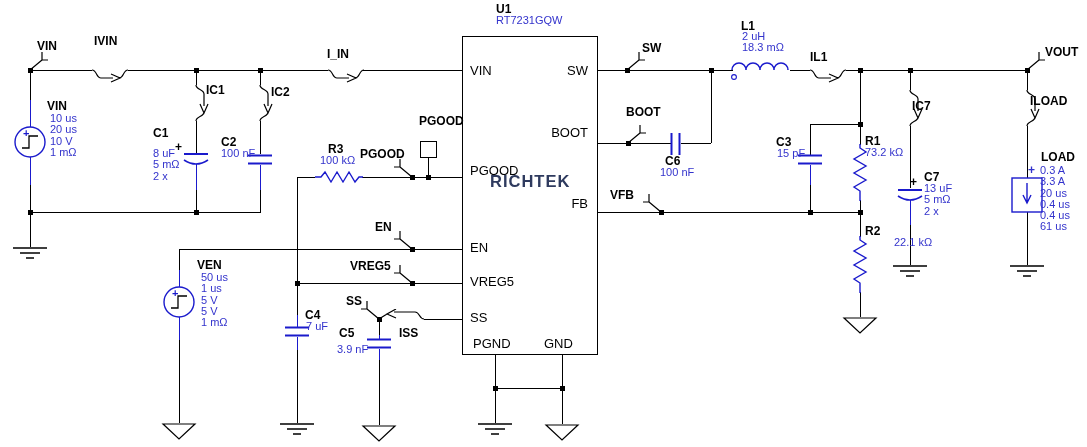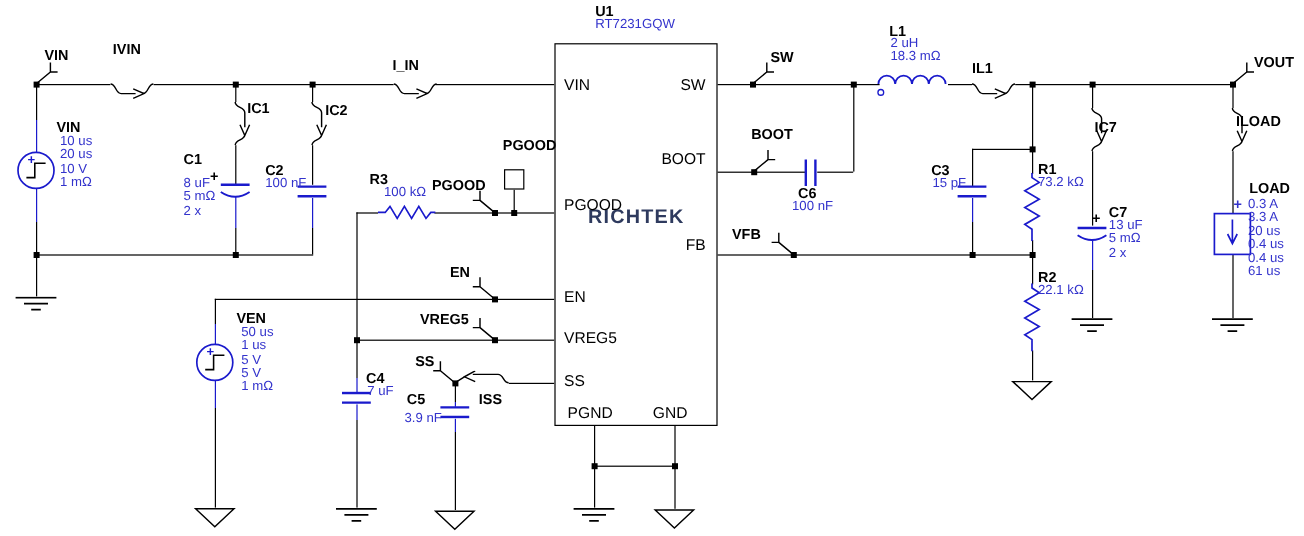--- a/index.html
+++ b/index.html
@@ -300,39 +300,39 @@
   </div>
   <div class="lb" style="left:153px;top:126px">C1</div>
   <div class="lb" style="left:175px;top:140px">+</div>
   <div class="vl" style="left:153px;top:148px">
     <div>8 uF</div>
       <div>5 mΩ</div>
       <div>2 x</div>
   </div>
   <div class="lb" style="left:221px;top:135px">C2</div>
   <div class="vl" style="left:221px;top:148px">100 nF</div>
-  <div class="lb" style="left:308px;top:142px">R3</div>
+  <div class="lb" style="left:328px;top:142px">R3</div>
   <div class="vl" style="left:320px;top:155px">100 kΩ</div>
   <div class="lb" style="left:305px;top:308px">C4</div>
   <div class="vl" style="left:306px;top:321px">7 uF</div>
   <div class="lb" style="left:339px;top:326px">C5</div>
   <div class="vl" style="left:337px;top:344px">3.9 nF</div>
   <div class="lb" style="left:665px;top:154px">C6</div>
   <div class="vl" style="left:660px;top:167px">100 nF</div>
   <div class="lb" style="left:741px;top:19px">L1</div>
   <div class="vl" style="left:742px;top:31px">
     <div>2 uH</div>
       <div>18.3 mΩ</div>
   </div>
   <div class="lb" style="left:776px;top:135px">C3</div>
   <div class="vl" style="left:777px;top:148px">15 pF</div>
   <div class="lb" style="left:865px;top:134px">R1</div>
   <div class="vl" style="left:865px;top:147px">73.2 kΩ</div>
   <div class="lb" style="left:865px;top:224px">R2</div>
-  <div class="vl" style="left:865px;top:237px">22.1 kΩ</div>
+  <div class="vl" style="left:894px;top:237px">22.1 kΩ</div>
   <div class="lb" style="left:924px;top:170px">C7</div>
   <div class="lb" style="left:910px;top:175px">+</div>
   <div class="vl" style="left:924px;top:183px">
     <div>13 uF</div>
       <div>5 mΩ</div>
       <div>2 x</div>
   </div>
   <div class="lb" style="left:1041px;top:150px">LOAD</div>
   <div class="lb" style="left:1028px;top:163px;color:#3333cc">+</div>
   <div class="vl" style="left:1040px;top:165px">

